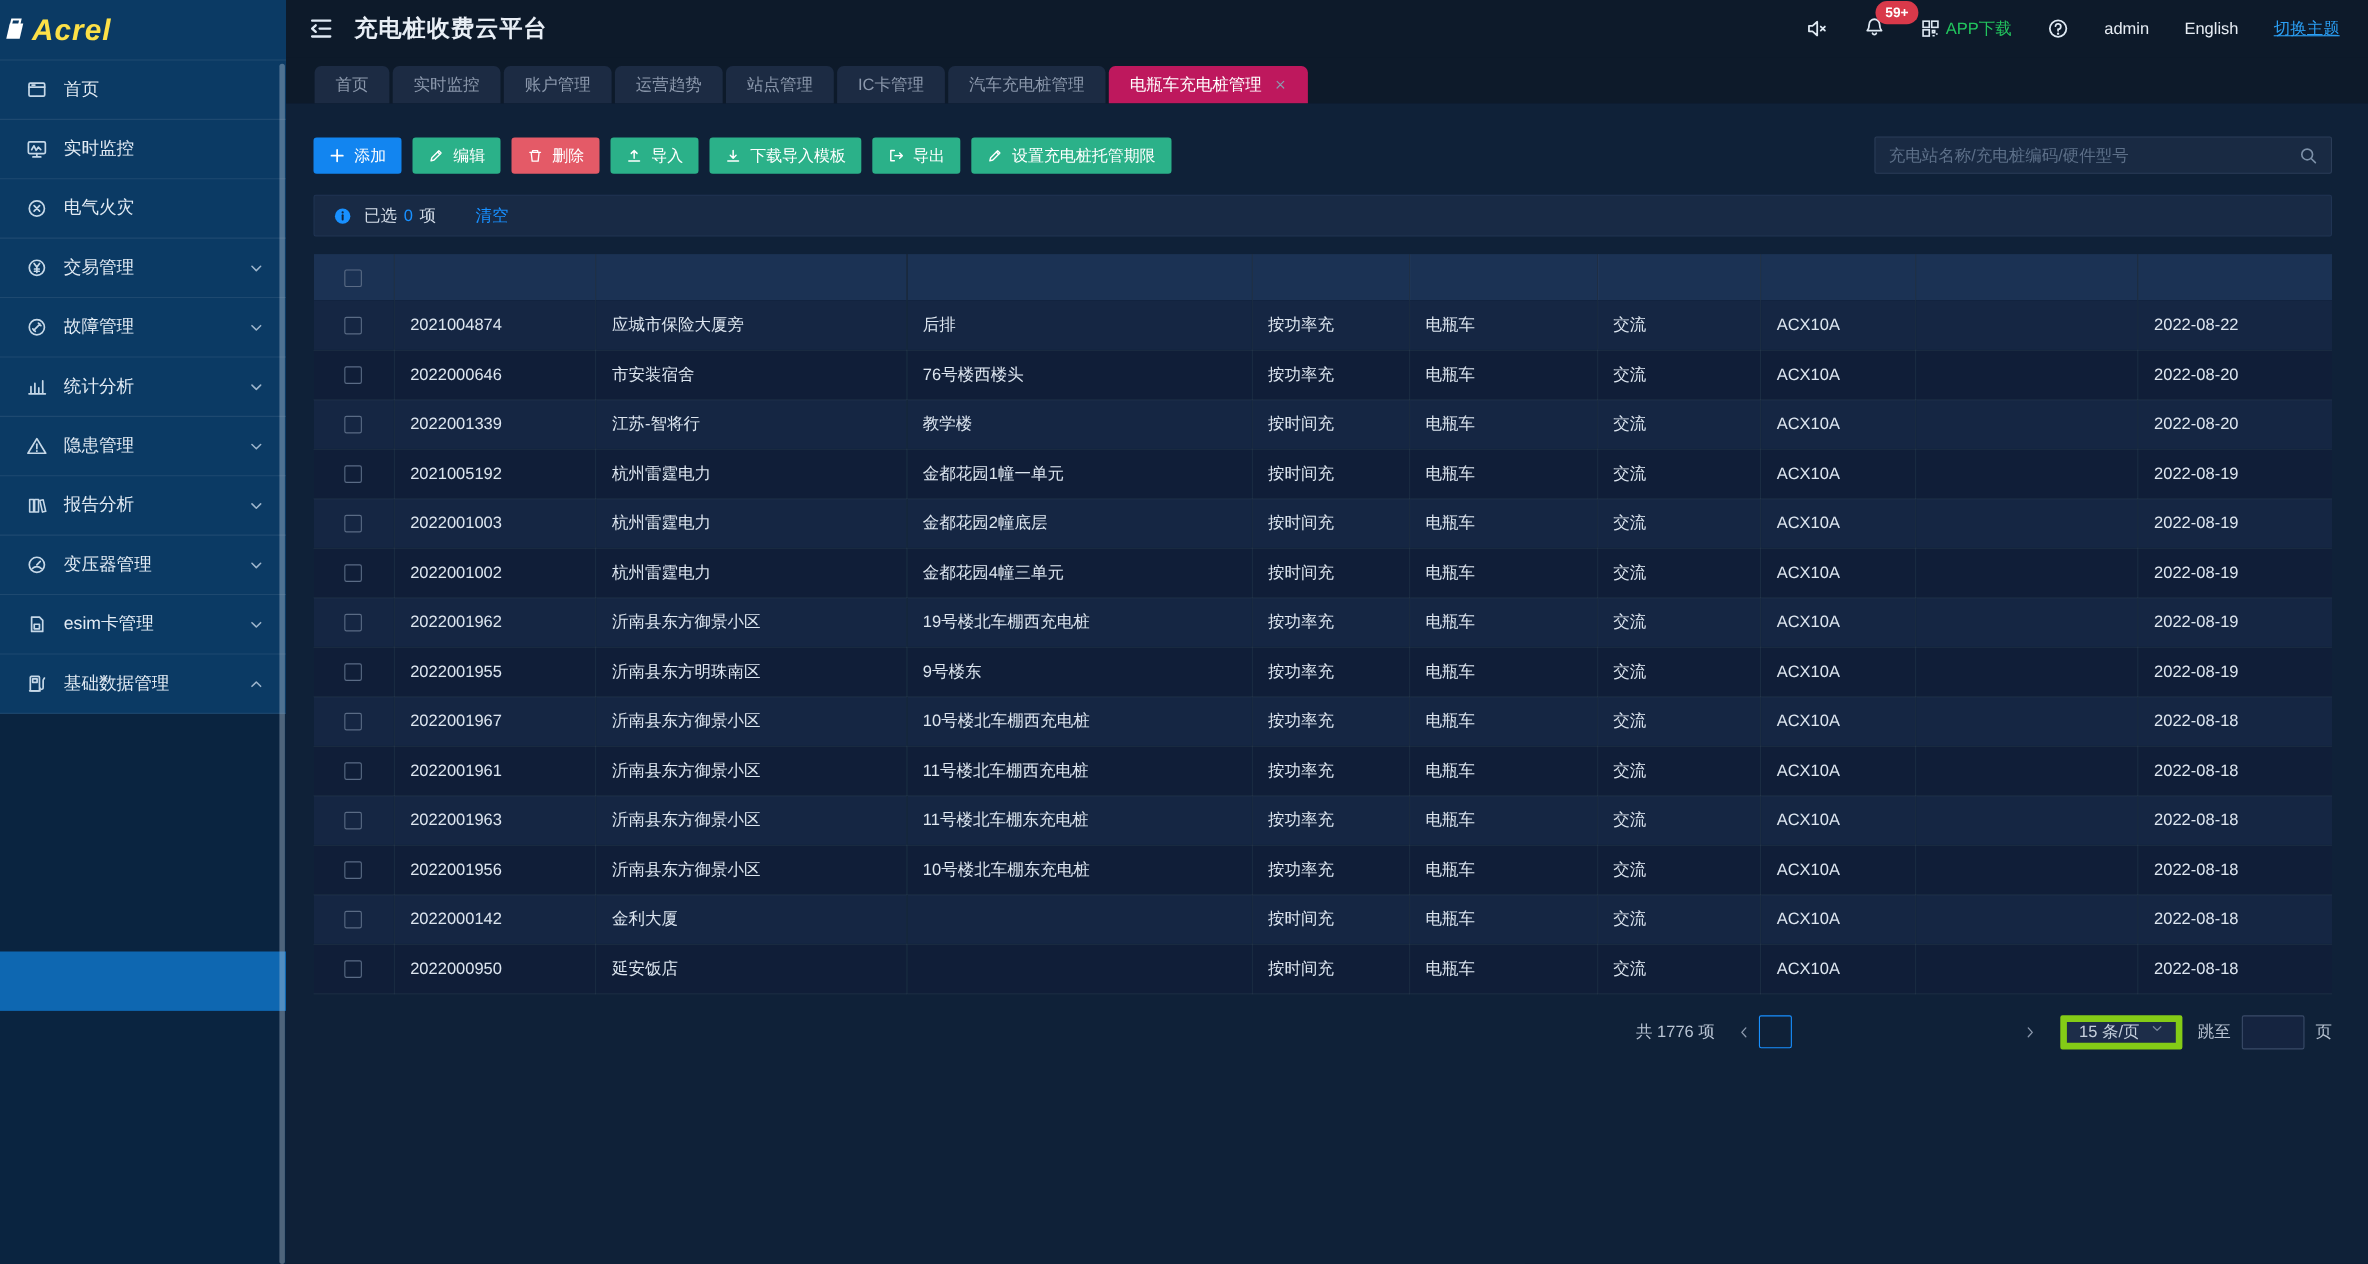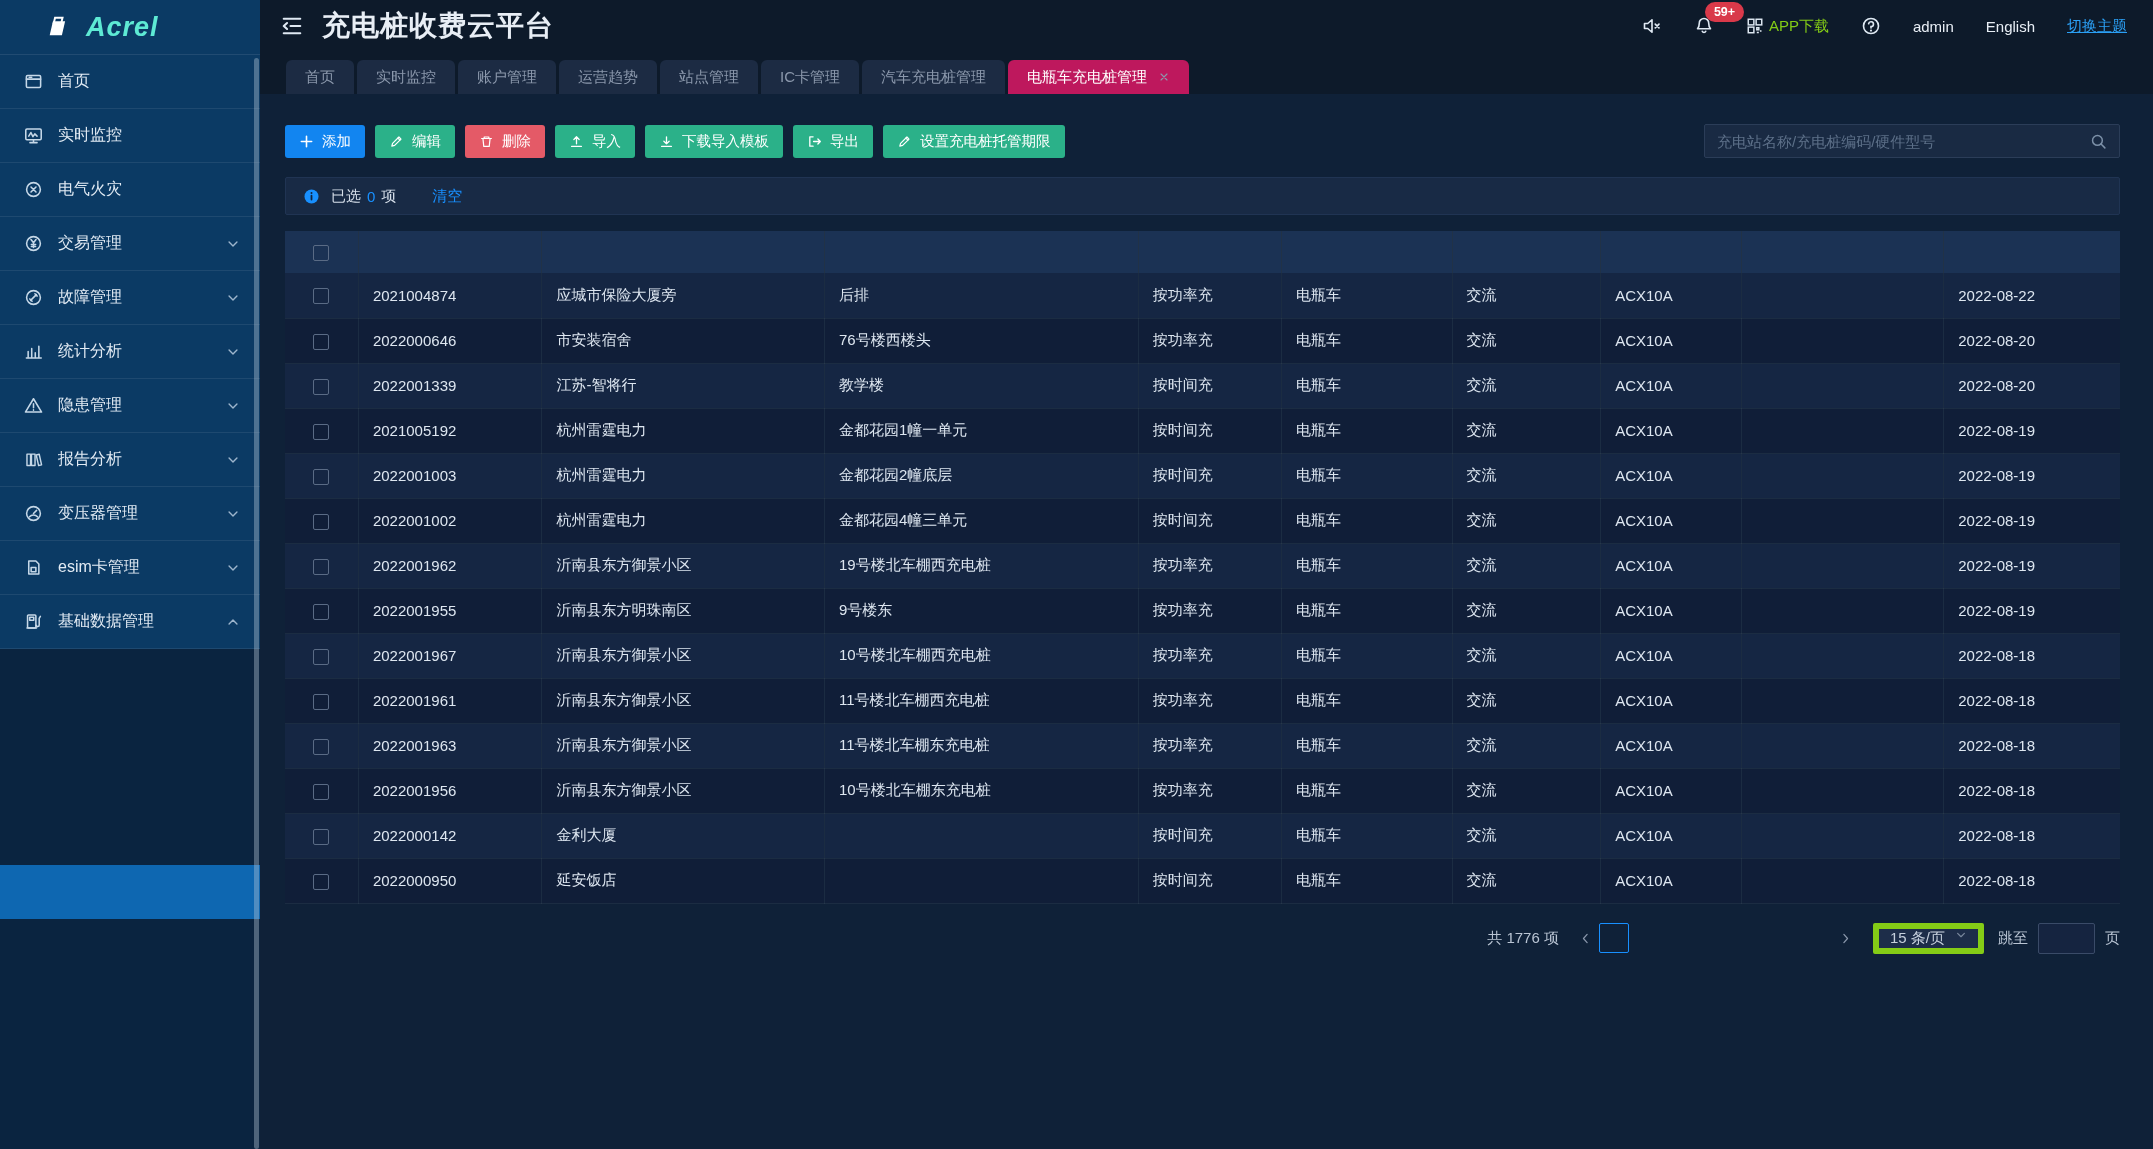--- a/index.html
+++ b/index.html
@@ -8,43 +8,43 @@
     --header-bg:#0d1a2a; --content-bg:#0f2138; --table-header-bg:#1b3254;
     --row-odd:#152643; --row-even:#101e38;
   }
   *{box-sizing:border-box; margin:0; padding:0;}
   html,body{width:2153px;height:1149px;overflow:hidden;}
   body{font-family:"Liberation Sans","DejaVu Sans",sans-serif; background:var(--content-bg); color:#dde6f0;}
   .app{display:flex; width:2153px; height:1149px;}
 
   
   .sidebar{width:260px; flex:0 0 260px; background:var(--sidebar-bg); position:relative; overflow:hidden;}
-  .logo-area{height:54px; display:flex; align-items:center; padding-left:44px; gap:16px; color:#5eead4;}
+  .logo-area{height:54px; display:flex; align-items:center; gap:3px; color:#fde047;}
   .logo-mark{width:26px; height:26px; color:#fff;}
   .logo-text{font-size:27px; font-weight:700; font-style:italic; letter-spacing:1px;}
   .menu{border-top:1px solid rgba(255,255,255,.09);}
   .menu-item{height:54px; display:flex; align-items:center; padding:0 20px 0 24px; color:#e2ebf4; font-size:16px; border-bottom:1px solid rgba(255,255,255,.08); cursor:pointer;}
   .menu-item .icon{width:19px; height:19px; margin-right:15px; color:#c6d8e8; flex:0 0 19px;}
   .menu-item .mi-label{flex:1;}
   .menu-item .chev{width:14px; height:14px; color:#9db5cc;}
   .submenu{background:var(--submenu-bg); min-height:500px;}
   .submenu-item{height:54px; display:flex; align-items:center; padding-left:58px; color:#dce6f0; font-size:16px; cursor:pointer;}
   .submenu-item.active{background:var(--submenu-active); color:#fff;}
   .side-scrollbar{position:absolute; right:1px; top:58px; bottom:0; width:5px; background:rgba(190,205,222,.38); border-radius:3px;}
 
   
   .main{flex:1; display:flex; flex-direction:column; min-width:0; background:var(--header-bg);}
   .topbar{height:52px; display:flex; align-items:center; padding:0 26px 0 20px; color:#e8eef5;}
   .collapse-btn{width:24px; height:24px; color:#dfe9f3; margin-right:18px; cursor:pointer;}
-  .topbar-title{font-size:28px; font-weight:700; letter-spacing:1px;}
+  .topbar-title{font-size:21px; font-weight:700; letter-spacing:1px;}
   .topbar-right{margin-left:auto; display:flex; align-items:center; gap:32px; font-size:15px;}
   .tb-icon{width:20px; height:20px; color:#dfe9f3; cursor:pointer;}
   .bell-wrap{position:relative;}
   .badge{position:absolute; top:-13px; left:11px; background:var(--badge); color:#fff; font-size:12.5px; line-height:1; padding:4px 9px; border-radius:11px; white-space:nowrap; font-weight:700;}
-  .app-dl{display:flex; align-items:center; gap:5px; cursor:pointer; color:#84cc16;}
+  .app-dl{display:flex; align-items:center; gap:5px; cursor:pointer; color:#22c55e;}
   .app-dl .tb-icon{width:18px;height:18px;}
   .username{cursor:pointer;}
   .lang{cursor:pointer;}
   .theme-link{color:#2ba0f5; text-decoration:underline; cursor:pointer;}
 
   
   .tabbar{height:42px; display:flex; align-items:flex-end; padding-left:26px; background:var(--header-bg);}
   .tab{height:34px; display:flex; align-items:center; padding:0 19px; background:#1c2b43; color:#8b98ac; border-radius:6px 6px 0 0; margin-right:3px; font-size:15px; cursor:pointer; white-space:nowrap;}
   .tab.active{background:#be185d; color:#fff;}
   .tab-close{margin-left:11px; width:12px; height:12px; color:#8b98ac; display:none; align-items:center;}

